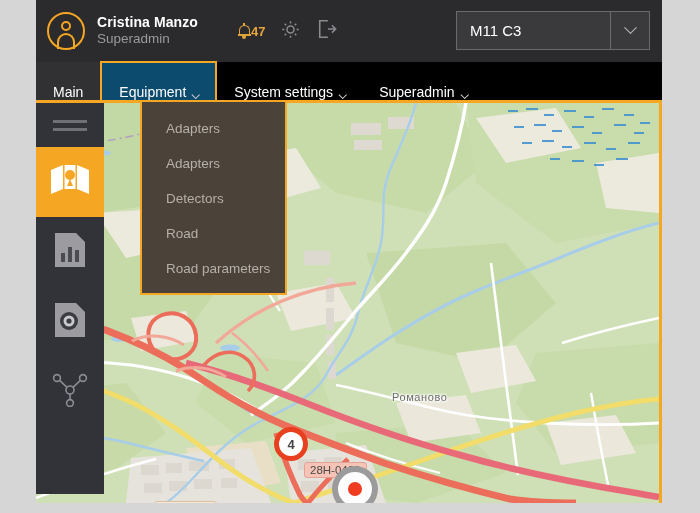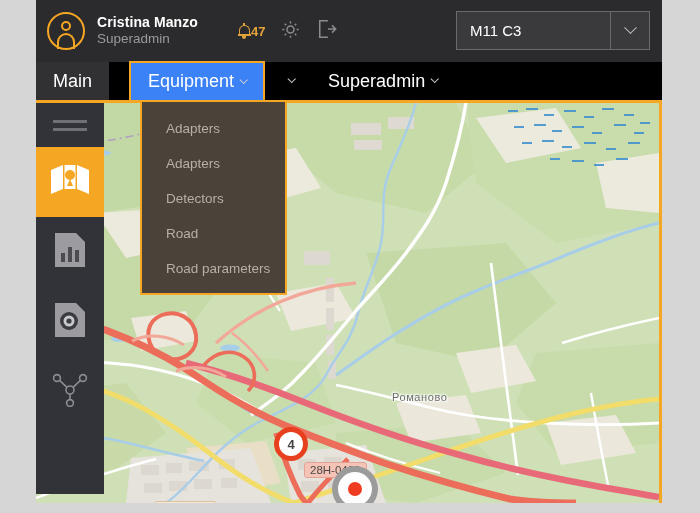--- a/index.html
+++ b/index.html
@@ -69,32 +69,32 @@
     display:block; width:9px; height:9px; border-right:1.5px solid #b9b9bb;
     border-bottom:1.5px solid #b9b9bb; transform:rotate(45deg) translate(-2px,-2px);
   }
 
   
   .navbar {
     position:relative; height:38px; background:#000;
     display:flex; align-items:stretch;
   }
   .nav-item {
-    display:flex; align-items:center; padding:0 17px; cursor:pointer;
-    color:#fff; font-size:18px; white-space:nowrap; position:relative;
+    display:flex; align-items:flex-end; padding:0 17px; cursor:pointer;
+    color:#fff; font-size:14px; white-space:nowrap; position:relative;
   }
   .nav-item.first { background:#313133; }
   .nav-item .caret {
     display:inline-block; margin-left:6px; width:6px; height:6px;
     border-right:1.4px solid #cfcfcf; border-bottom:1.4px solid #cfcfcf;
     transform:rotate(45deg) translate(-1px,-2px);
   }
   .nav-item.active {
-    background:#3b82f6; border:2px solid #f5a623; border-bottom:none;
-    z-index:6; margin-top:-1px;margin-left:20px;
+    background:#0c4a6e; border:2px solid #f5a623; border-bottom:none;
+    z-index:6; margin-top:-1px;
   }
 
   
   .content {
     position:absolute; left:0; top:100px; right:0; bottom:0;
     border:3px solid #f5a623; border-left:none; border-bottom:none;
     background:#cfe0b7;
   }
   .sidebar {
     position:absolute; left:0; top:0; width:68px; height:391px;
@@ -217,20 +217,21 @@
 
   <div class="navbar">
     <div class="nav-item first">
       <span>Main</span>
     </div>
     <div class="nav-item active">
       <span>Equipment</span>
       <span class="caret"></span>
     </div>
     <div class="nav-item">
+      <span>System settings</span>
       <span class="caret"></span>
     </div>
     <div class="nav-item">
       <span>Superadmin</span>
       <span class="caret"></span>
     </div>
   </div>
 
   <div class="content">
 

